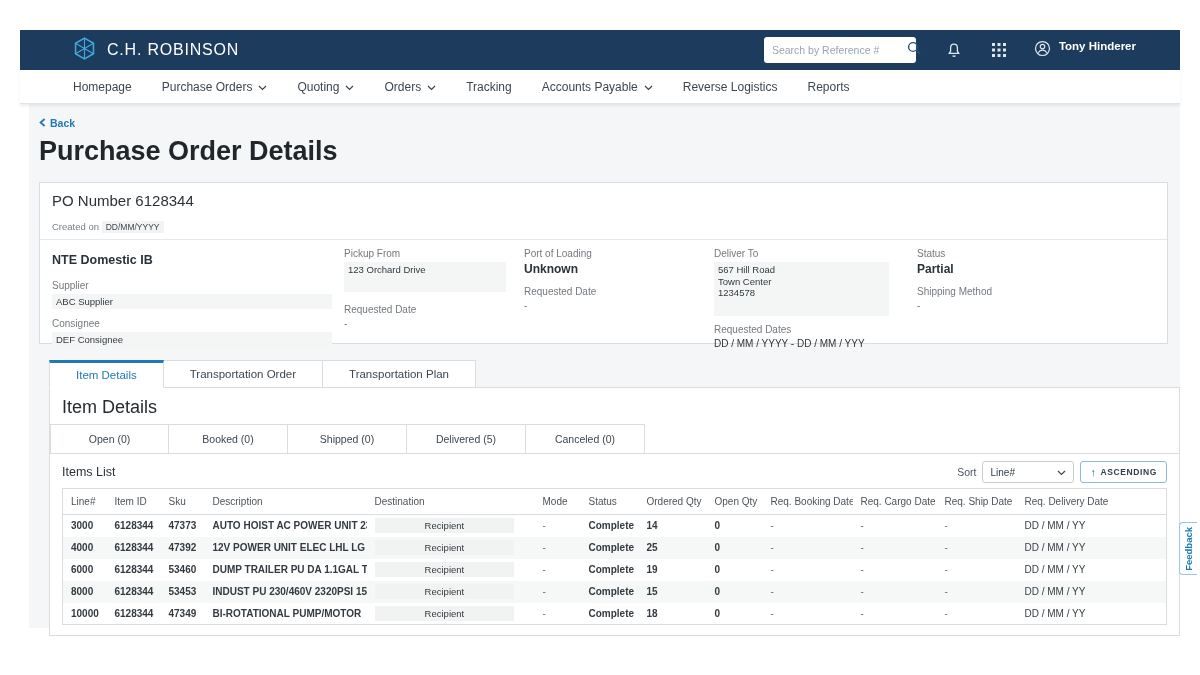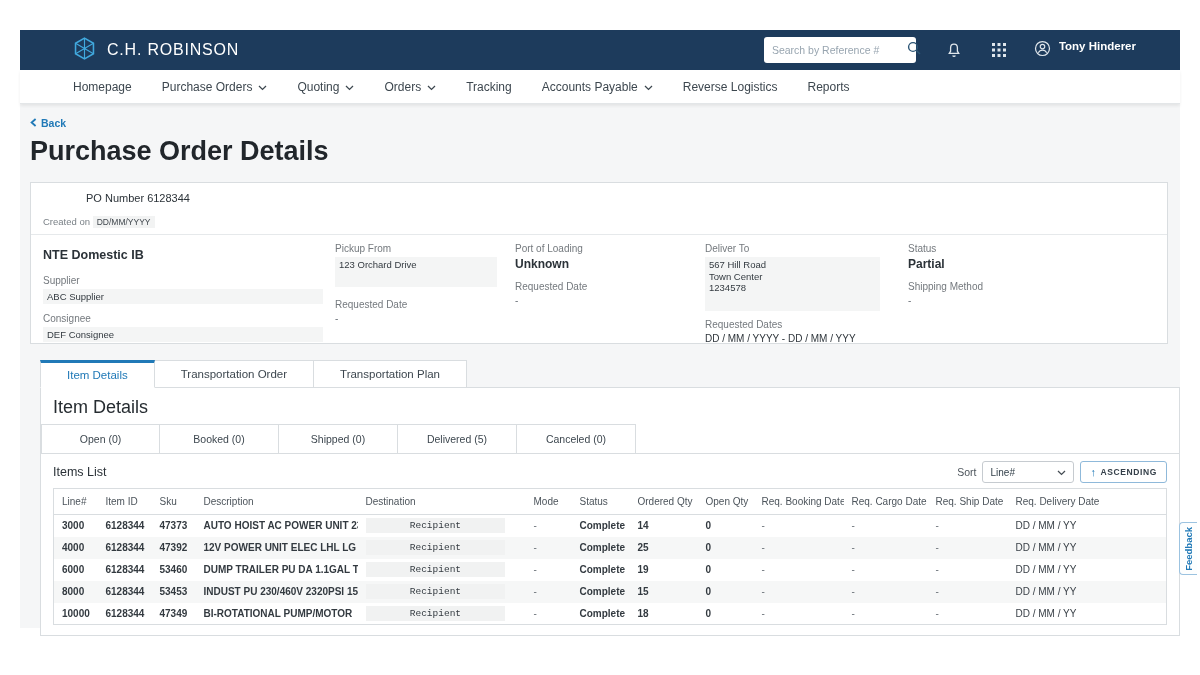--- a/index.html
+++ b/index.html
@@ -20,30 +20,30 @@
   .user { margin-left:28px; display:flex; align-items:flex-start; gap:8px; cursor:pointer; }
   .user-name { color:#ffffff; font-size:11.5px; font-weight:bold; }
 
   
   .menubar { position:absolute; left:20px; right:20px; top:70px; height:34px; background:#ffffff;
     border-bottom:1px solid #e3e6e8; box-shadow:0 2px 3px rgba(0,0,0,.07);
     display:flex; align-items:center; gap:30px; padding:0 40px 0 53px; z-index:5; }
   .menu-item { font-size:12px; color:#3d474f; display:flex; align-items:center; gap:6px; cursor:pointer; white-space:nowrap; }
 
   
-  .content { position:absolute; left:20px; right:20px; top:104px; height:524px; background:#f5f6f7; }
+  .content { position:absolute; left:29px; right:20px; top:104px; height:524px; background:#f5f6f7; }
   .back-link { position:absolute; left:10px; top:13px; display:flex; align-items:center; gap:4px;
     color:#2079b7; font-size:10.5px; font-weight:bold; cursor:pointer; }
   .page-title { position:absolute; left:10px; top:32px; font-size:27px; font-weight:bold; color:#21262b; }
 
   
   .card1 { position:absolute; left:10px; right:12px; top:78px; height:162px;
     background:#ffffff; border:1px solid #d9dde0; }
   .card1-head { padding:9px 12px 7px; border-bottom:1px solid #e6e9eb; }
-  .po-number { font-size:11px; color:#2b3238;margin-left:43px; }
+  .po-number { font-size:15px; color:#2b3238; }
   .created-line { margin-top:12px; font-size:9.5px; color:#7a8187; }
   .ph-chip { background:#f2f3f3; color:#40474d; font-size:8.5px; padding:1px 4px; }
   .detail-grid { display:flex; padding:8px 12px 0; }
   .dcol1 { width:292px; } .dcol2 { width:180px; } .dcol3 { width:190px; } .dcol4 { width:203px; } .dcol5 { flex:1; }
   .order-type { font-size:12.5px; font-weight:bold; color:#2b3238; margin:5px 0 13px; }
   .flabel { font-size:10px; color:#74797e; margin-bottom:3px; }
   .fvalue { font-size:10px; color:#2f363c; }
   .fvalue.big { font-size:12px; font-weight:bold; color:#2b3238; }
   .ph-block { background:#f4f5f5; font-size:9.5px; color:#333a40; padding:2px 4px; }
   .supplier-block { width:280px; height:15px; line-height:11px; margin-bottom:9px; }
@@ -83,21 +83,21 @@
   .tbl-wrap { margin:0 12px 10px; }
   table { width:100%; border:1px solid #d9dde0; border-collapse:collapse; table-layout:fixed; }
   th { height:26px; font-size:10px; font-weight:normal; color:#4c545b; text-align:left;
     padding:0 8px; border-bottom:1px solid #d9dde0; white-space:nowrap; overflow:hidden; }
   td { height:22px; font-size:10px; color:#2f363c; padding:0 8px; white-space:nowrap; overflow:hidden; }
   tbody tr:nth-of-type(even) { background:#f6f7f7; }
   td.b { font-weight:bold; color:#333a40; }
   td.dash { color:#6c737a; }
   td.date { color:#3a4148; }
   .ph-cell { display:block; background:#f1f2f2; text-align:center; font-size:9.5px; color:#333a40;
-    padding:2px 0; width:92%;font-family:Liberation Mono, monospace; }
+    padding:2px 0; width:92%; }
 
   
   .feedback { position:absolute; right:3px; top:522px; width:18px; height:53px;
     background:#fdfefe; border:1px solid #9cc3e0; border-right:none; border-radius:4px 0 0 4px;
     display:flex; align-items:center; justify-content:center; cursor:pointer; z-index:6; }
   .feedback span { writing-mode:vertical-rl; transform:rotate(180deg);
     font-size:9.5px; color:#2079b7; font-weight:bold; }
 </style>
 </head>
 <body>

